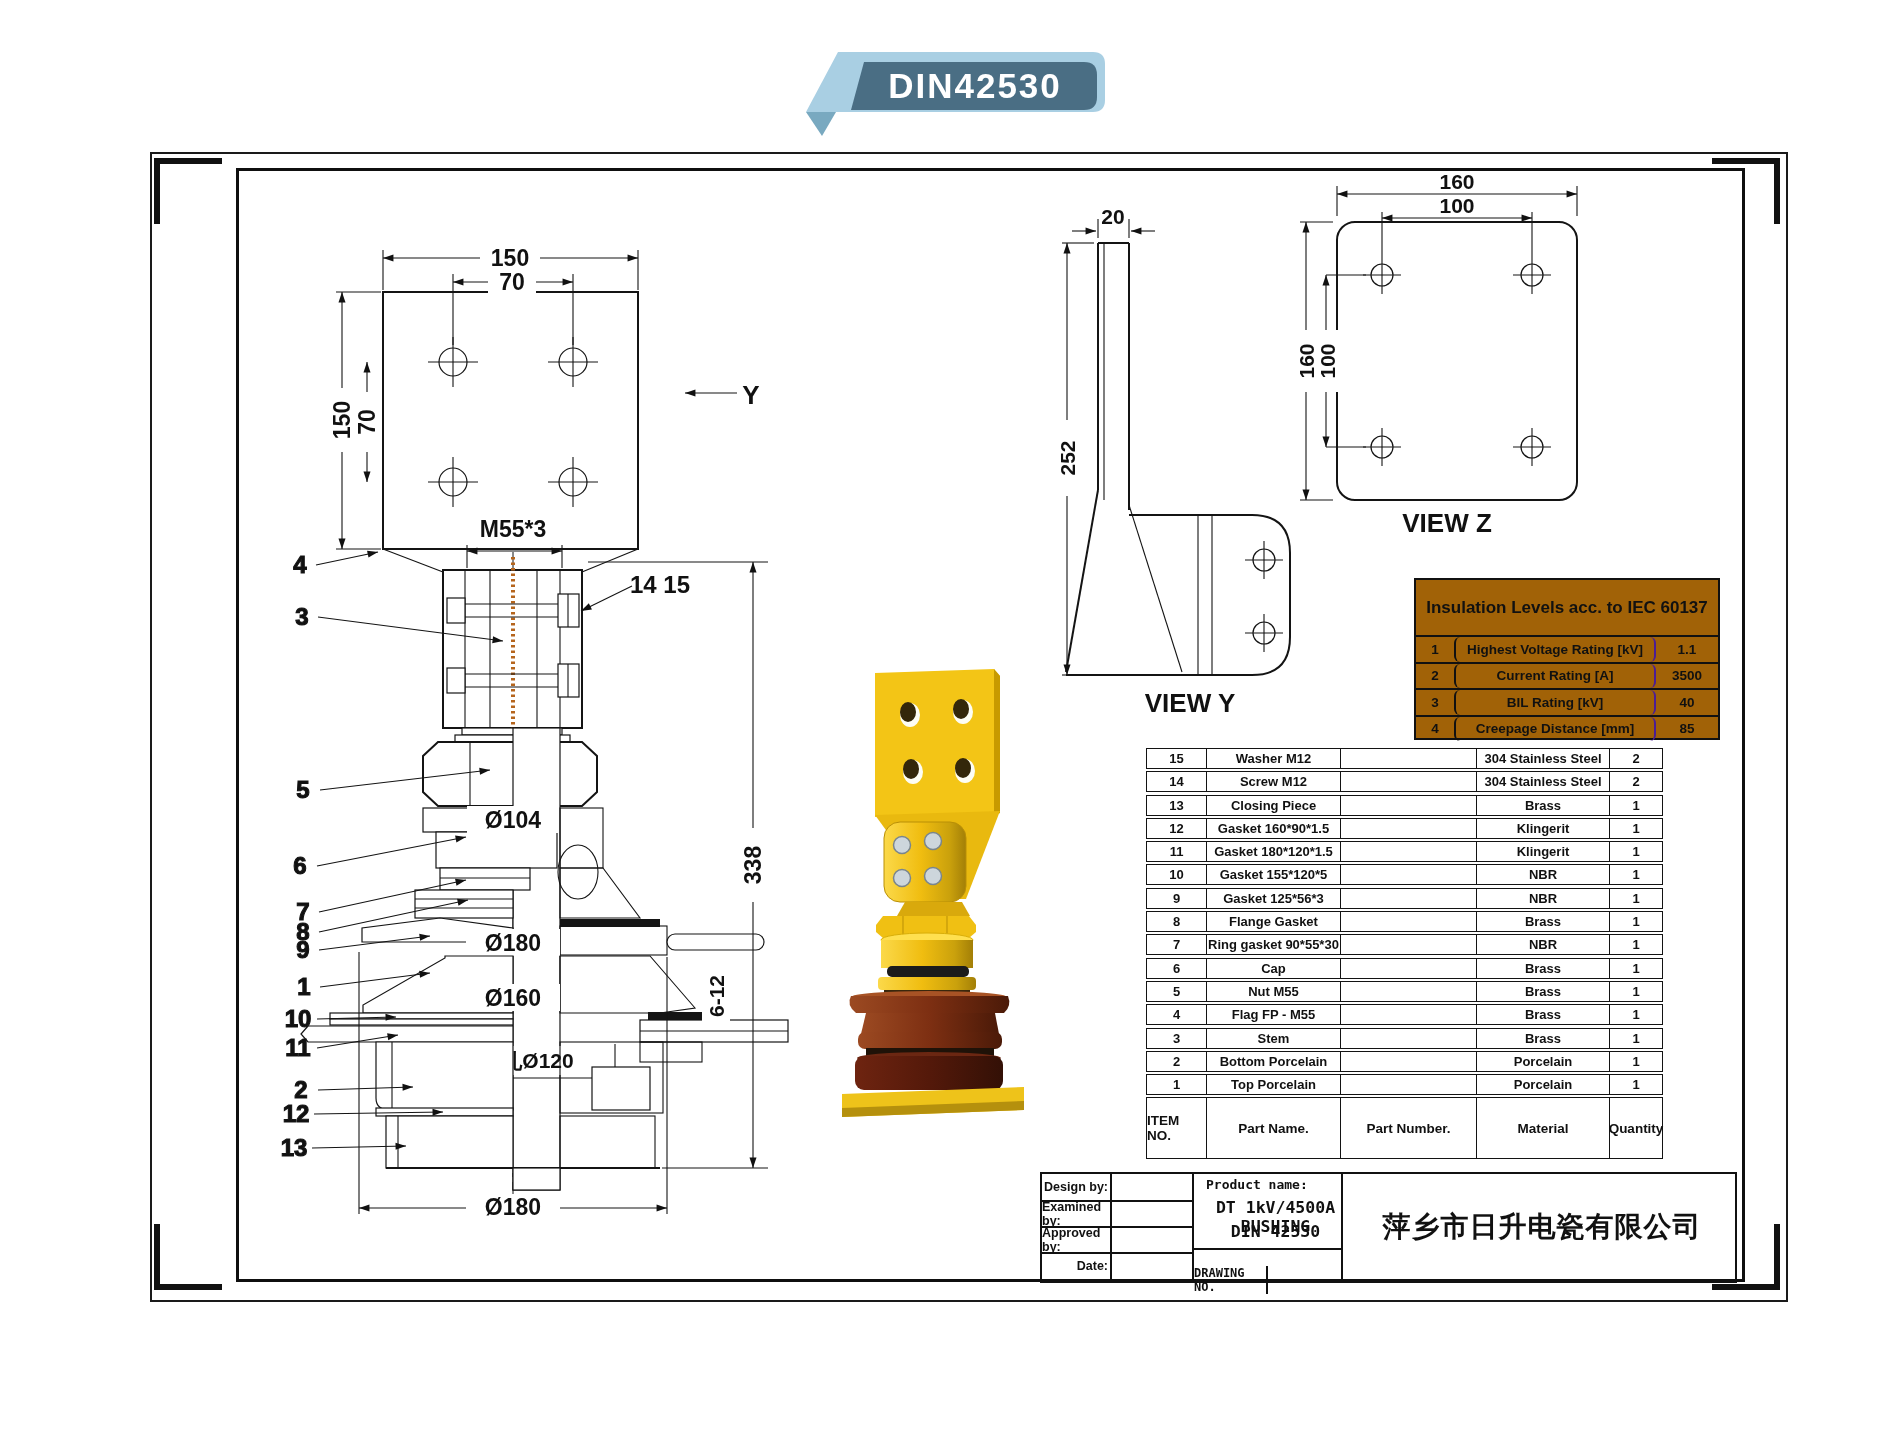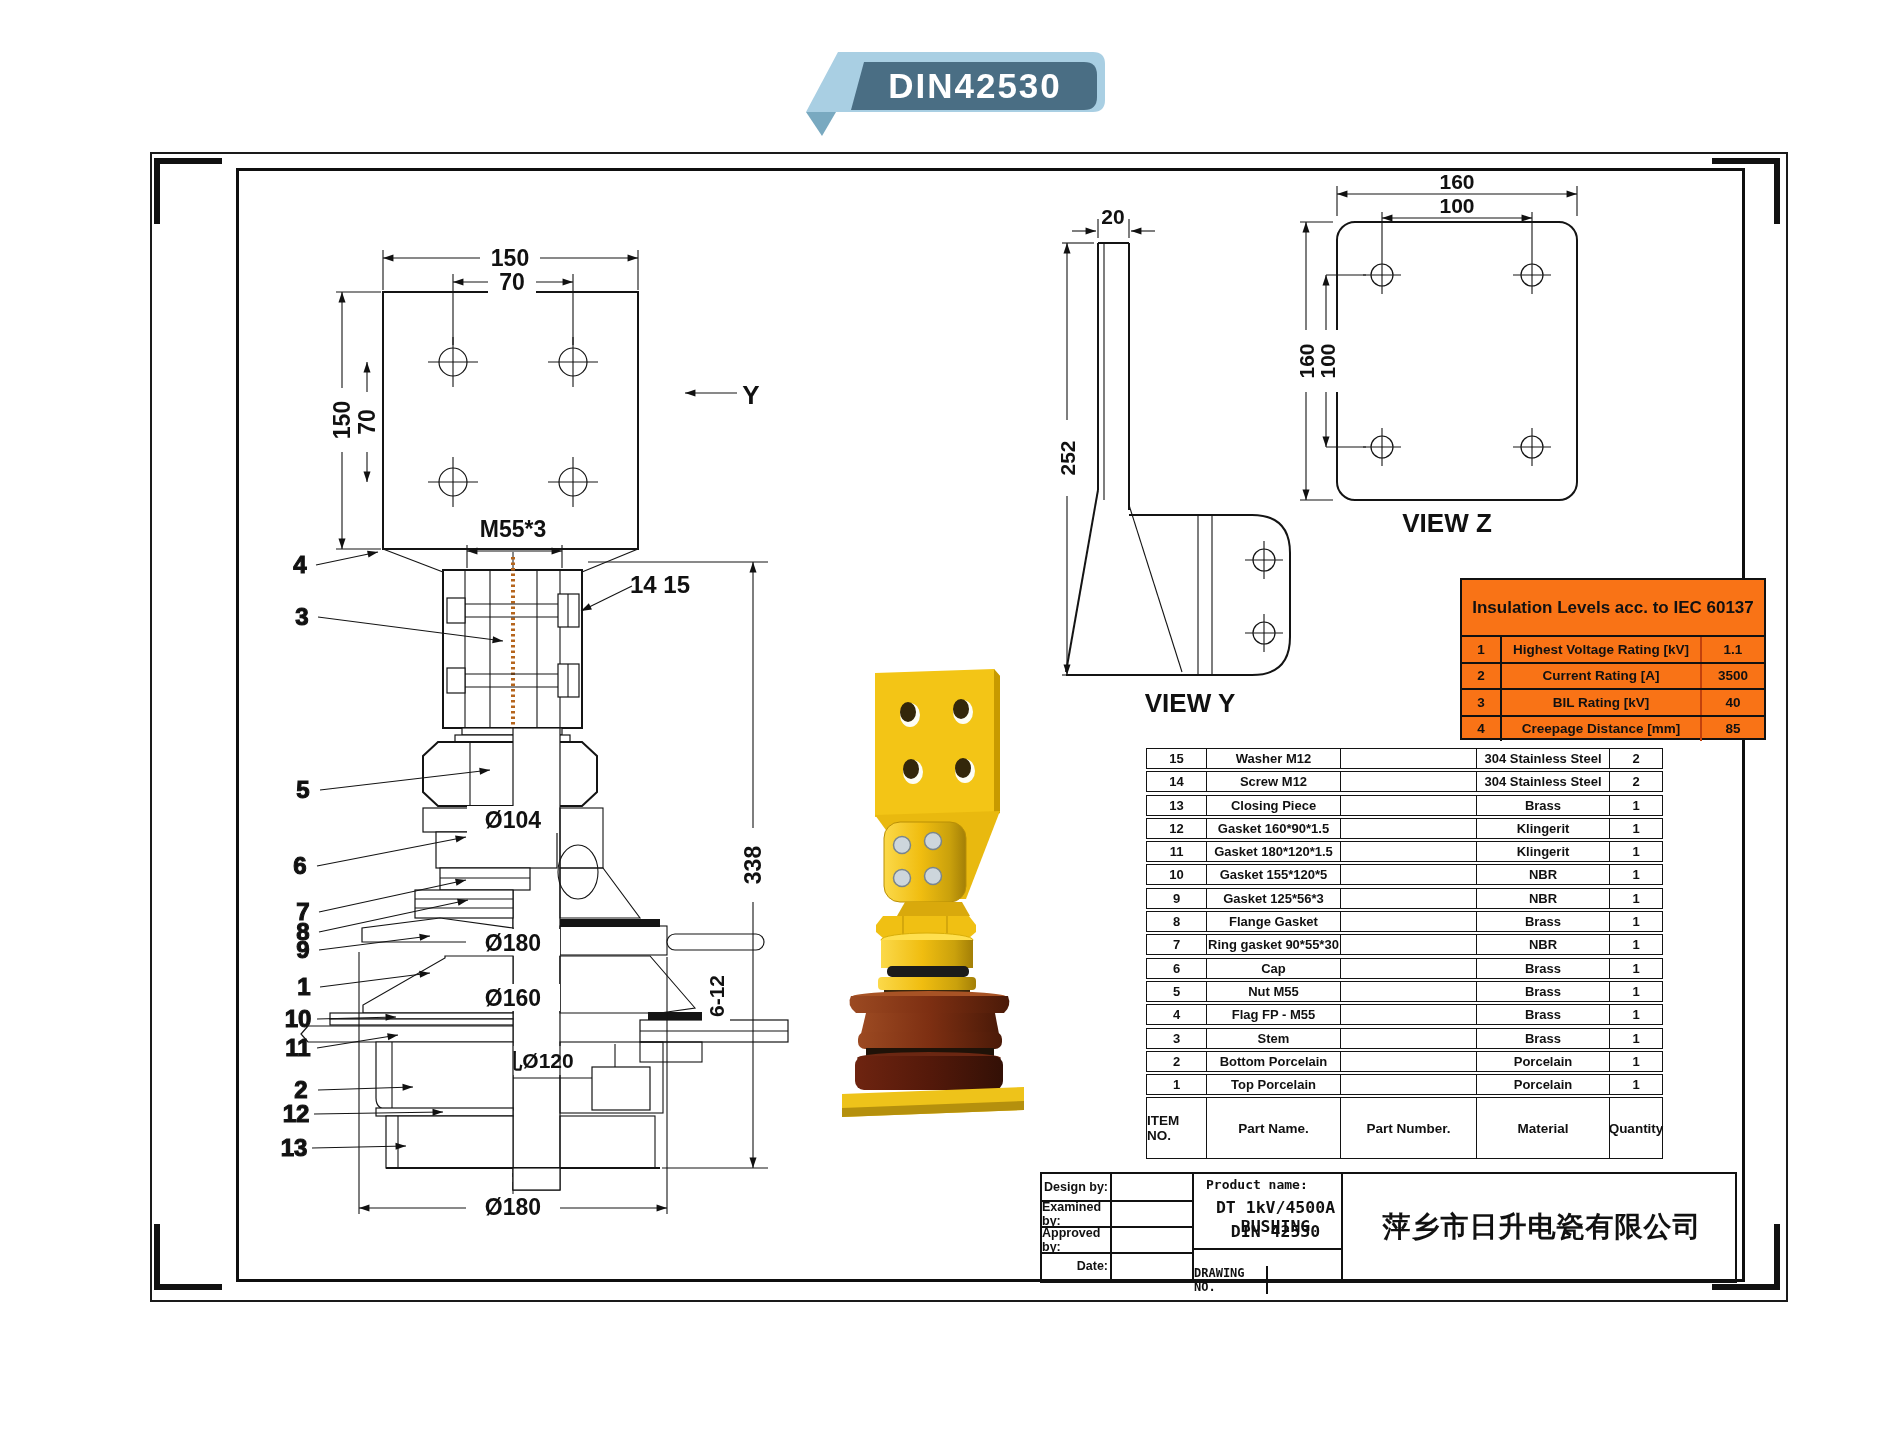--- a/index.html
+++ b/index.html
@@ -16,25 +16,25 @@
   .dim{font:700 23px "Liberation Sans",sans-serif;text-anchor:middle;}
   .dim2{font:700 21px "Liberation Sans",sans-serif;text-anchor:middle;}
   .bal{font:700 24px "Liberation Sans",sans-serif;text-anchor:middle;}
   .vlabel{font:700 26px "Liberation Sans",sans-serif;text-anchor:middle;}
   .ln{stroke:#141414;stroke-width:2;fill:none;}
   .tn{stroke:#141414;stroke-width:1.1;fill:none;}
   .wf{fill:#fff;stroke:#141414;stroke-width:2;}
   .wf1{fill:#fff;stroke:#141414;stroke-width:1.2;}
   .wbg{fill:#fff;}
   
-  #ins-table{left:1414px;top:578px;width:306px;height:162px;border:2.5px solid #111;background:#f97316;margin-left:46px;}
+  #ins-table{left:1414px;top:578px;width:306px;height:162px;border:2.5px solid #111;background:#a16207;}
   #ins-title{height:55px;display:flex;align-items:center;justify-content:center;font:700 17px "Liberation Sans",sans-serif;}
   .ins-row{display:grid;grid-template-columns:38px 1fr 62px;height:24.5px;border-top:2px solid #111;}
   .ins-row span{display:flex;align-items:center;justify-content:center;font:700 13.5px "Liberation Sans",sans-serif;}
-  .ins-row span:nth-child(2){border-left:2px solid #111;border-right:2px solid #c2410c;}
+  .ins-row span:nth-child(2){border-left:2px solid #111;border-right:2px solid #4c1d95;border-radius:6px;}
   
   #bom{left:1130px;top:748px;width:517px;background:transparent;}
   .bom-row{display:grid;grid-template-columns:61px 134px 136px 133px 53px;height:21px;margin-bottom:2.3px;padding-left:16px;}
   .bom-row .c{display:flex;align-items:center;justify-content:center;font:700 13px "Liberation Sans",sans-serif;border:1.6px solid #131313;border-left:none;background:#fff;box-sizing:border-box;}
   .bom-row .c0{border-left:1.6px solid #131313;}
   #bom-header .c{font:700 13.5px "Liberation Sans",sans-serif;}
   #bom-header{height:62px;margin-top:1px;}
   #bom-header .c{height:62px;}
   
   #title-block{left:1040px;top:1172px;width:697px;height:111px;border:2.5px solid #111;border-bottom:4px solid #111;background:#fff;}

